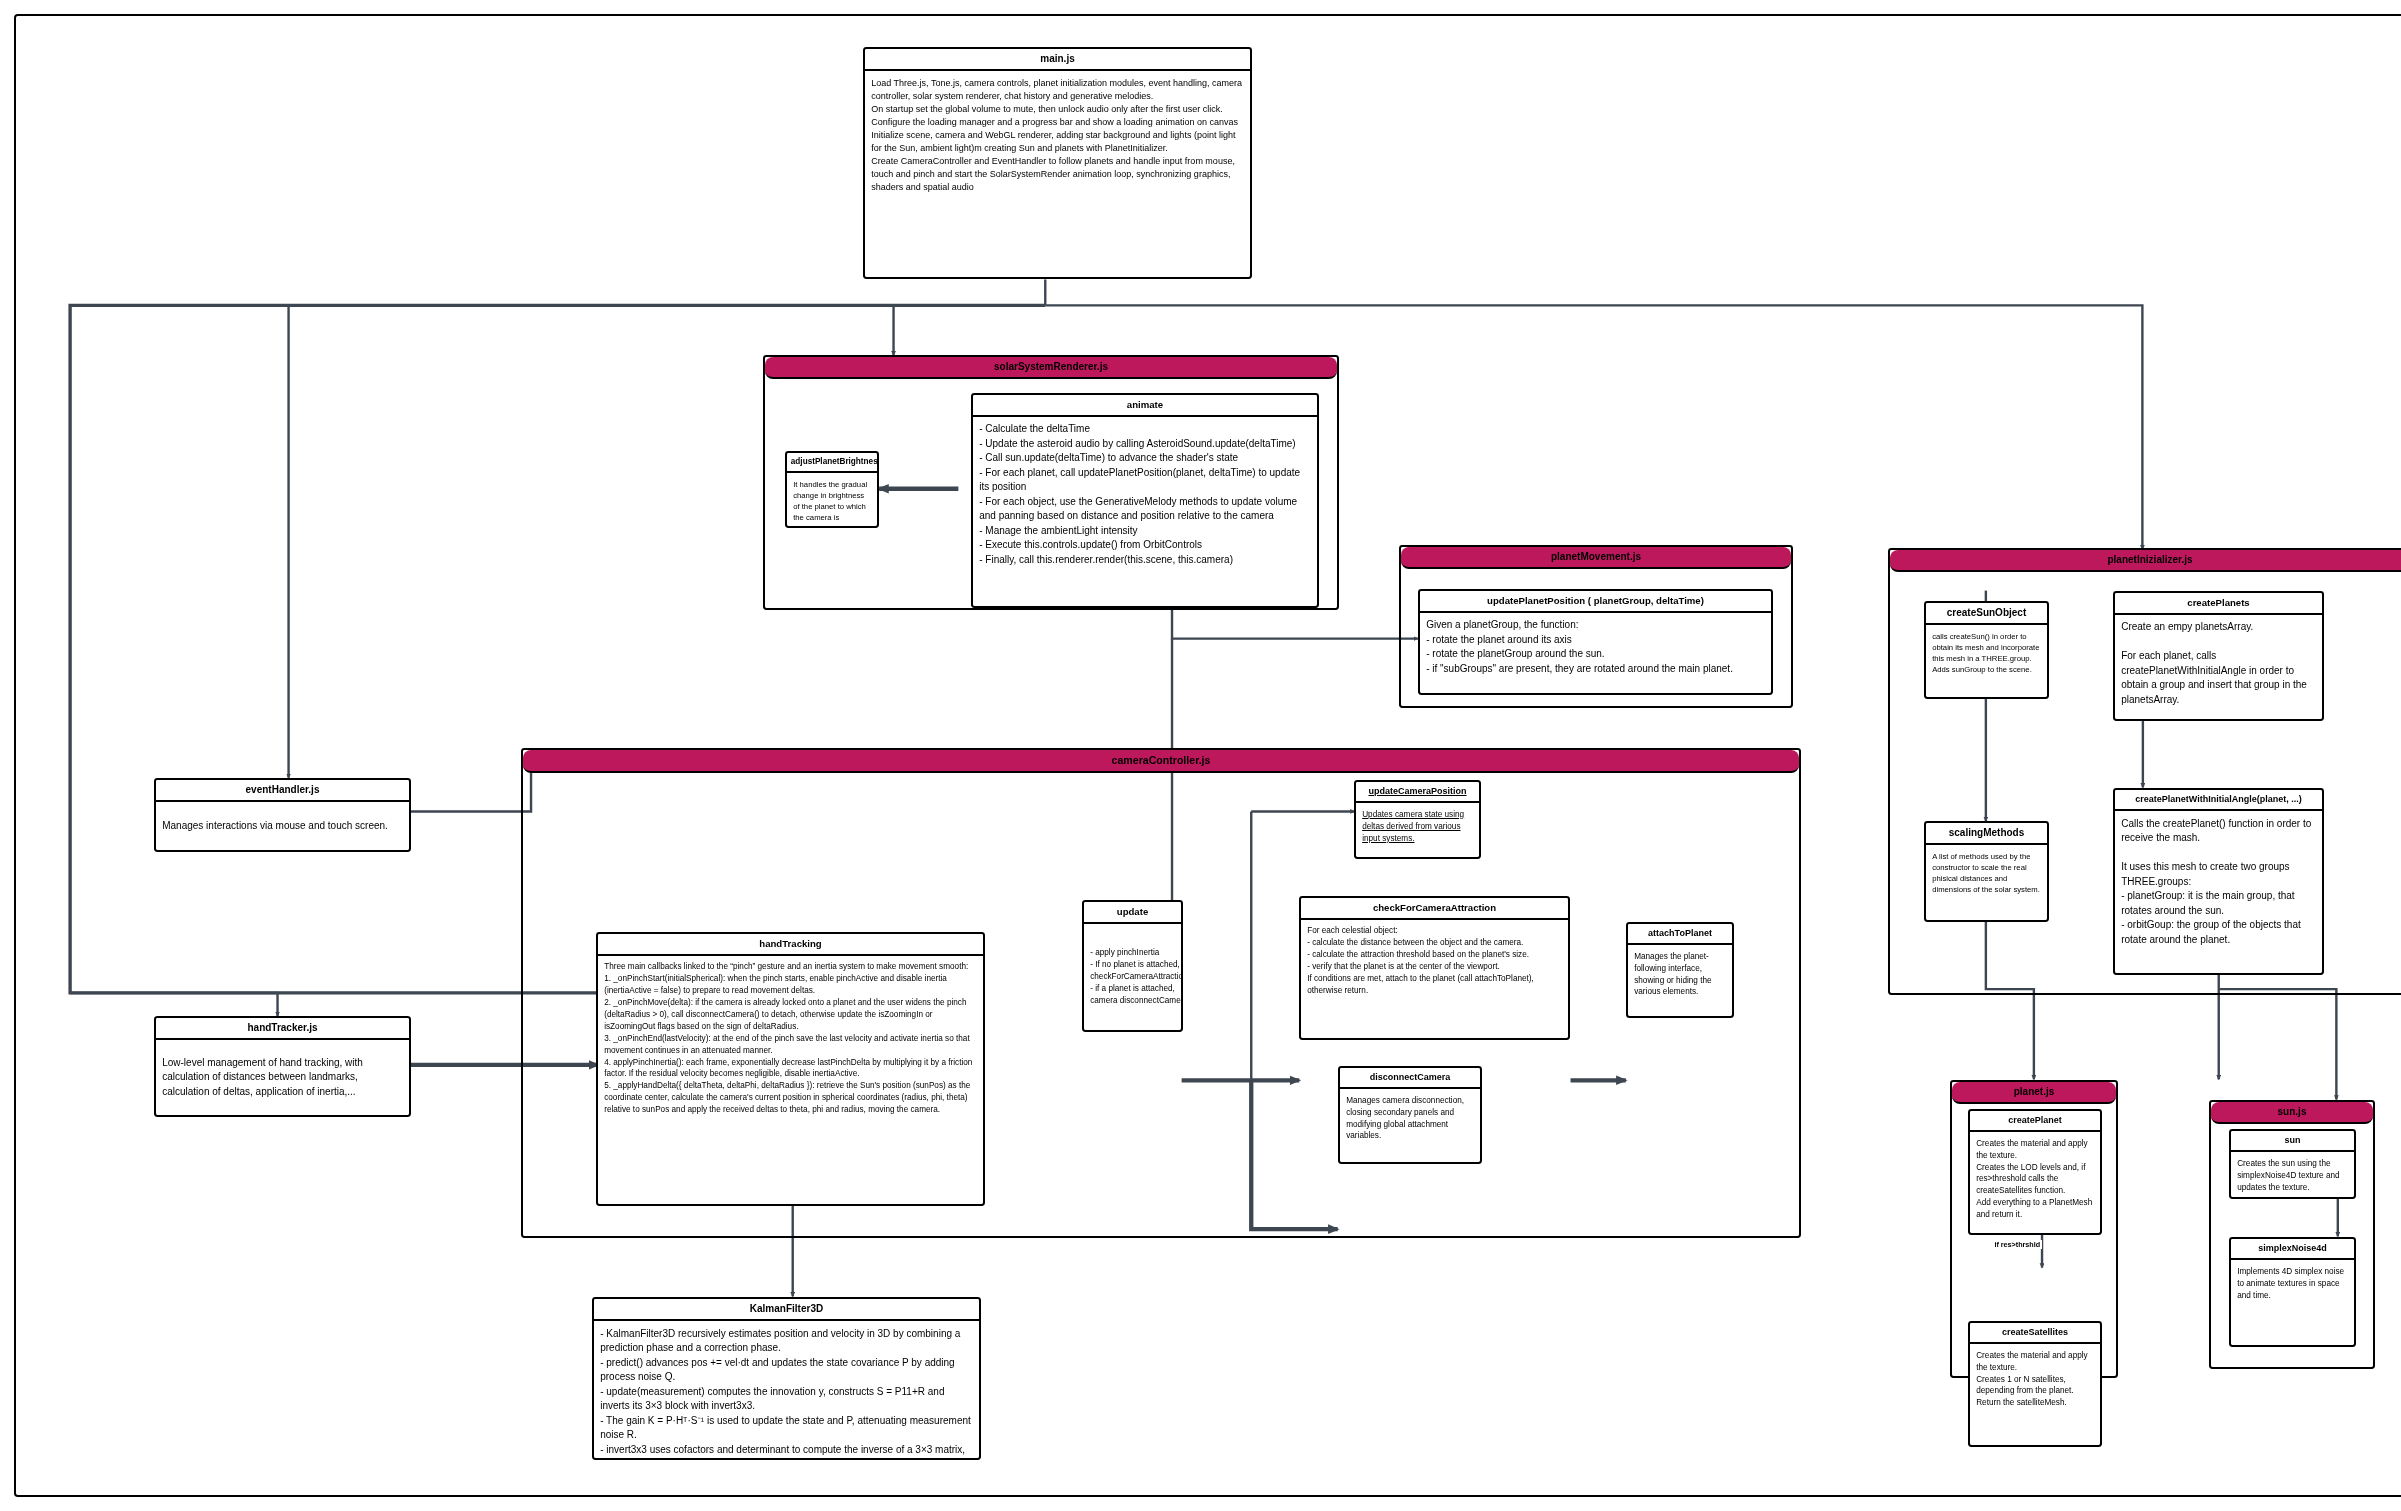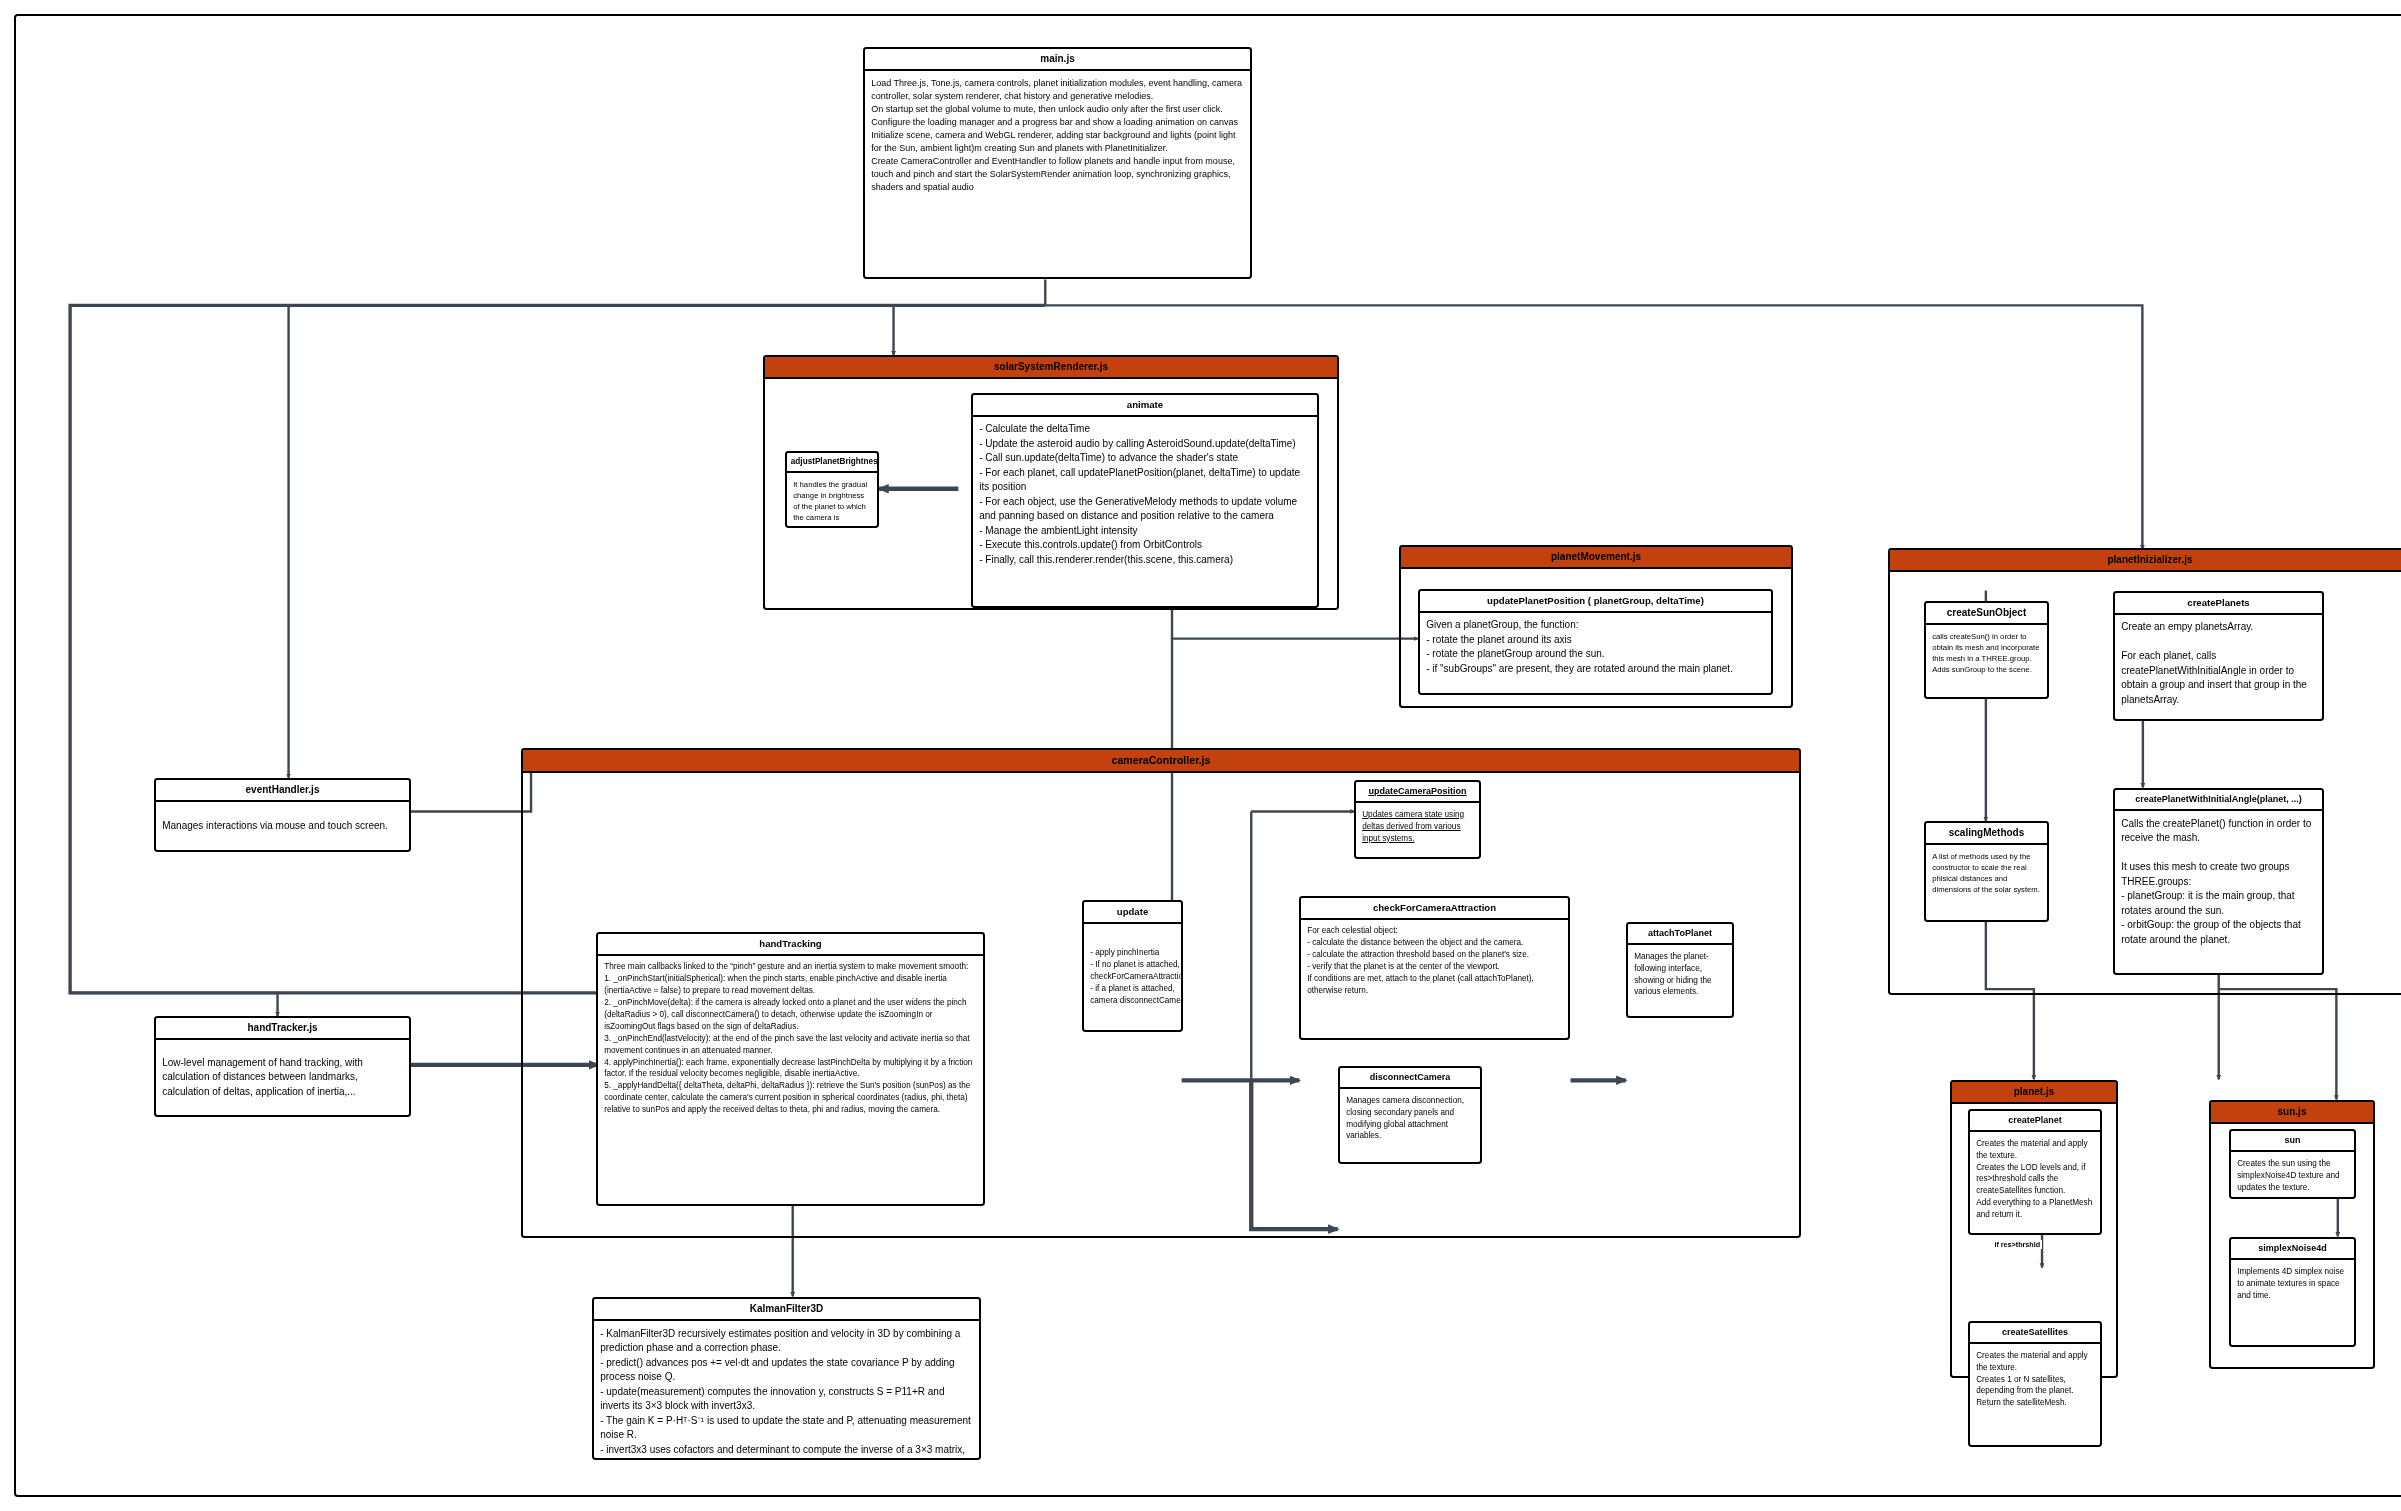--- a/index.html
+++ b/index.html
@@ -49,21 +49,22 @@
     border-radius:3.4px;
     background:transparent;
     box-sizing:border-box;
   }
   .pkg > .title{
     font-weight:bold;
     text-align:center;
     padding:4.3px 3.8px;
     border-bottom:2.4px solid #000;
     line-height:1.15;
-    background:#c2410c;
+    background:#be185d;
+    border-radius:8px;
   }
   .edge-label{
     position:absolute;
     font-size:7.2px;
     font-weight:bold;
     background:#fff;
     padding:0 1.4px;
     white-space:nowrap;
   }
   .fs-22{font-size:10.6px;}

